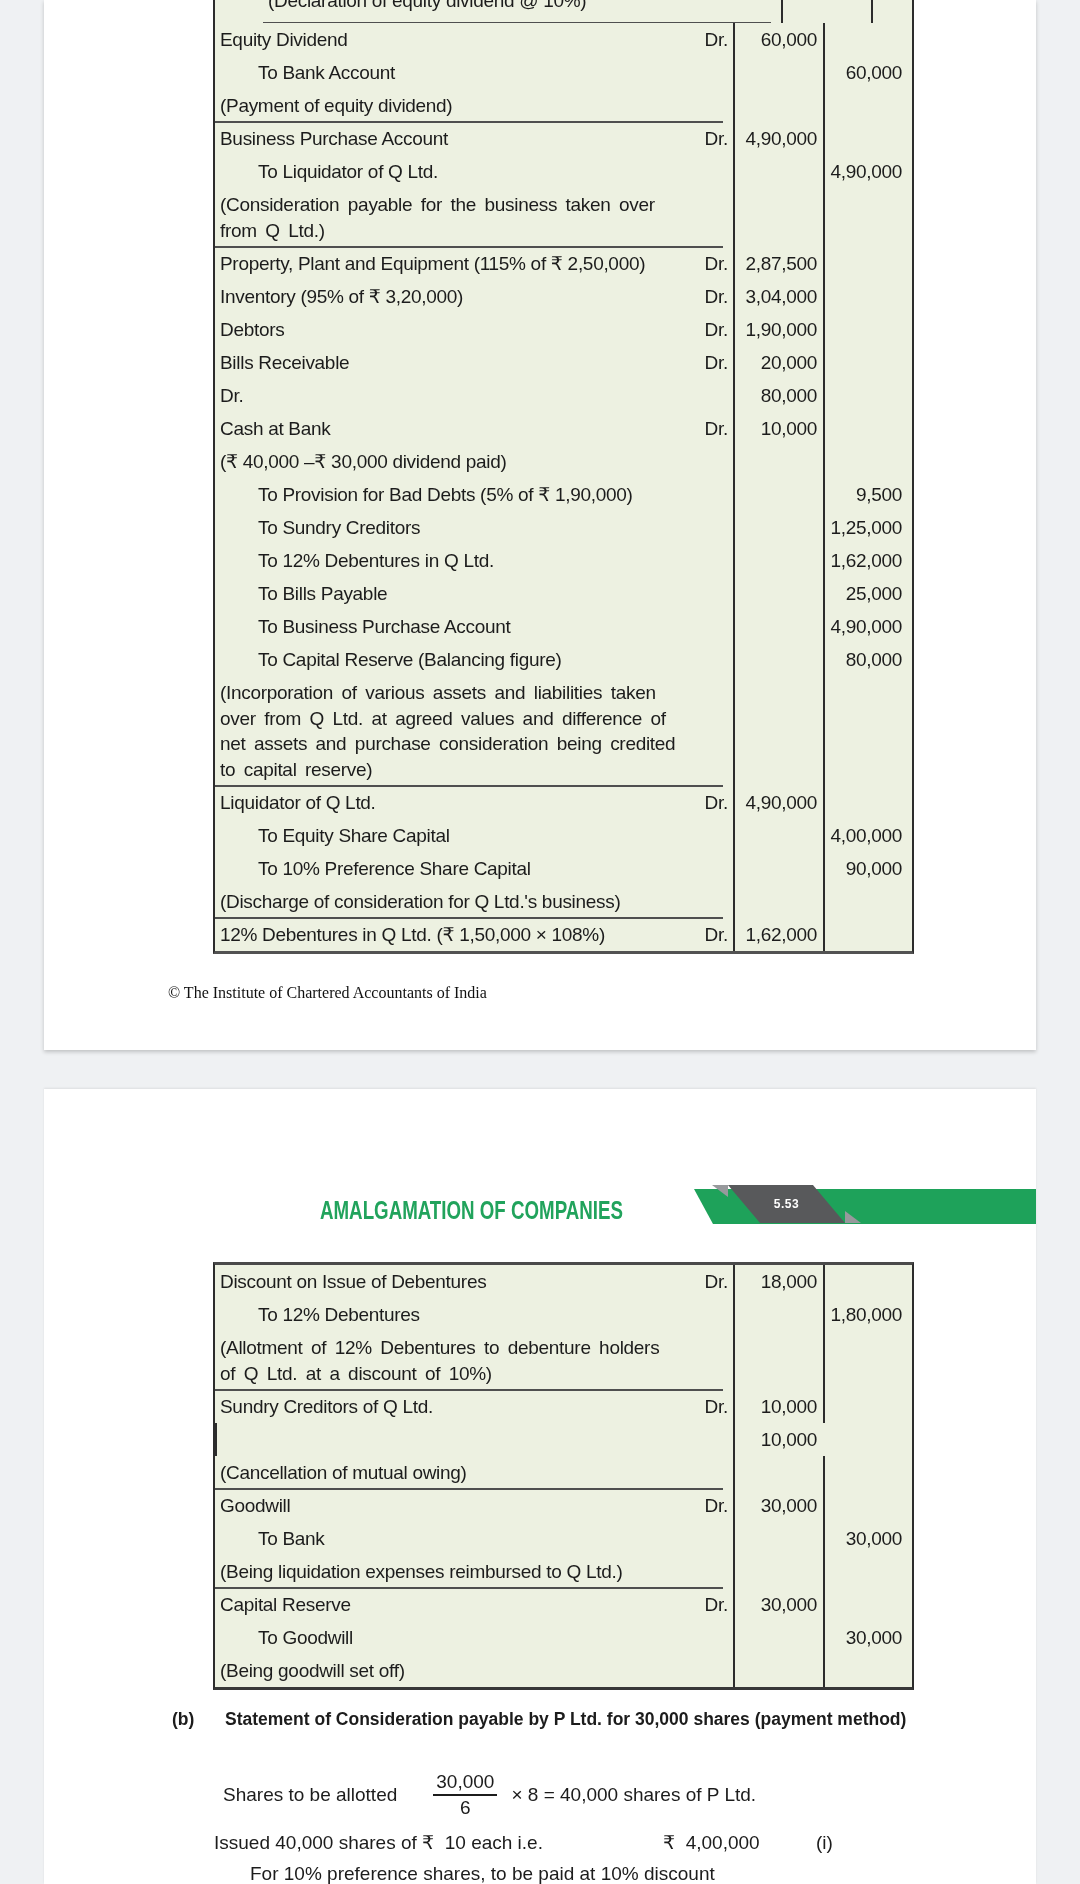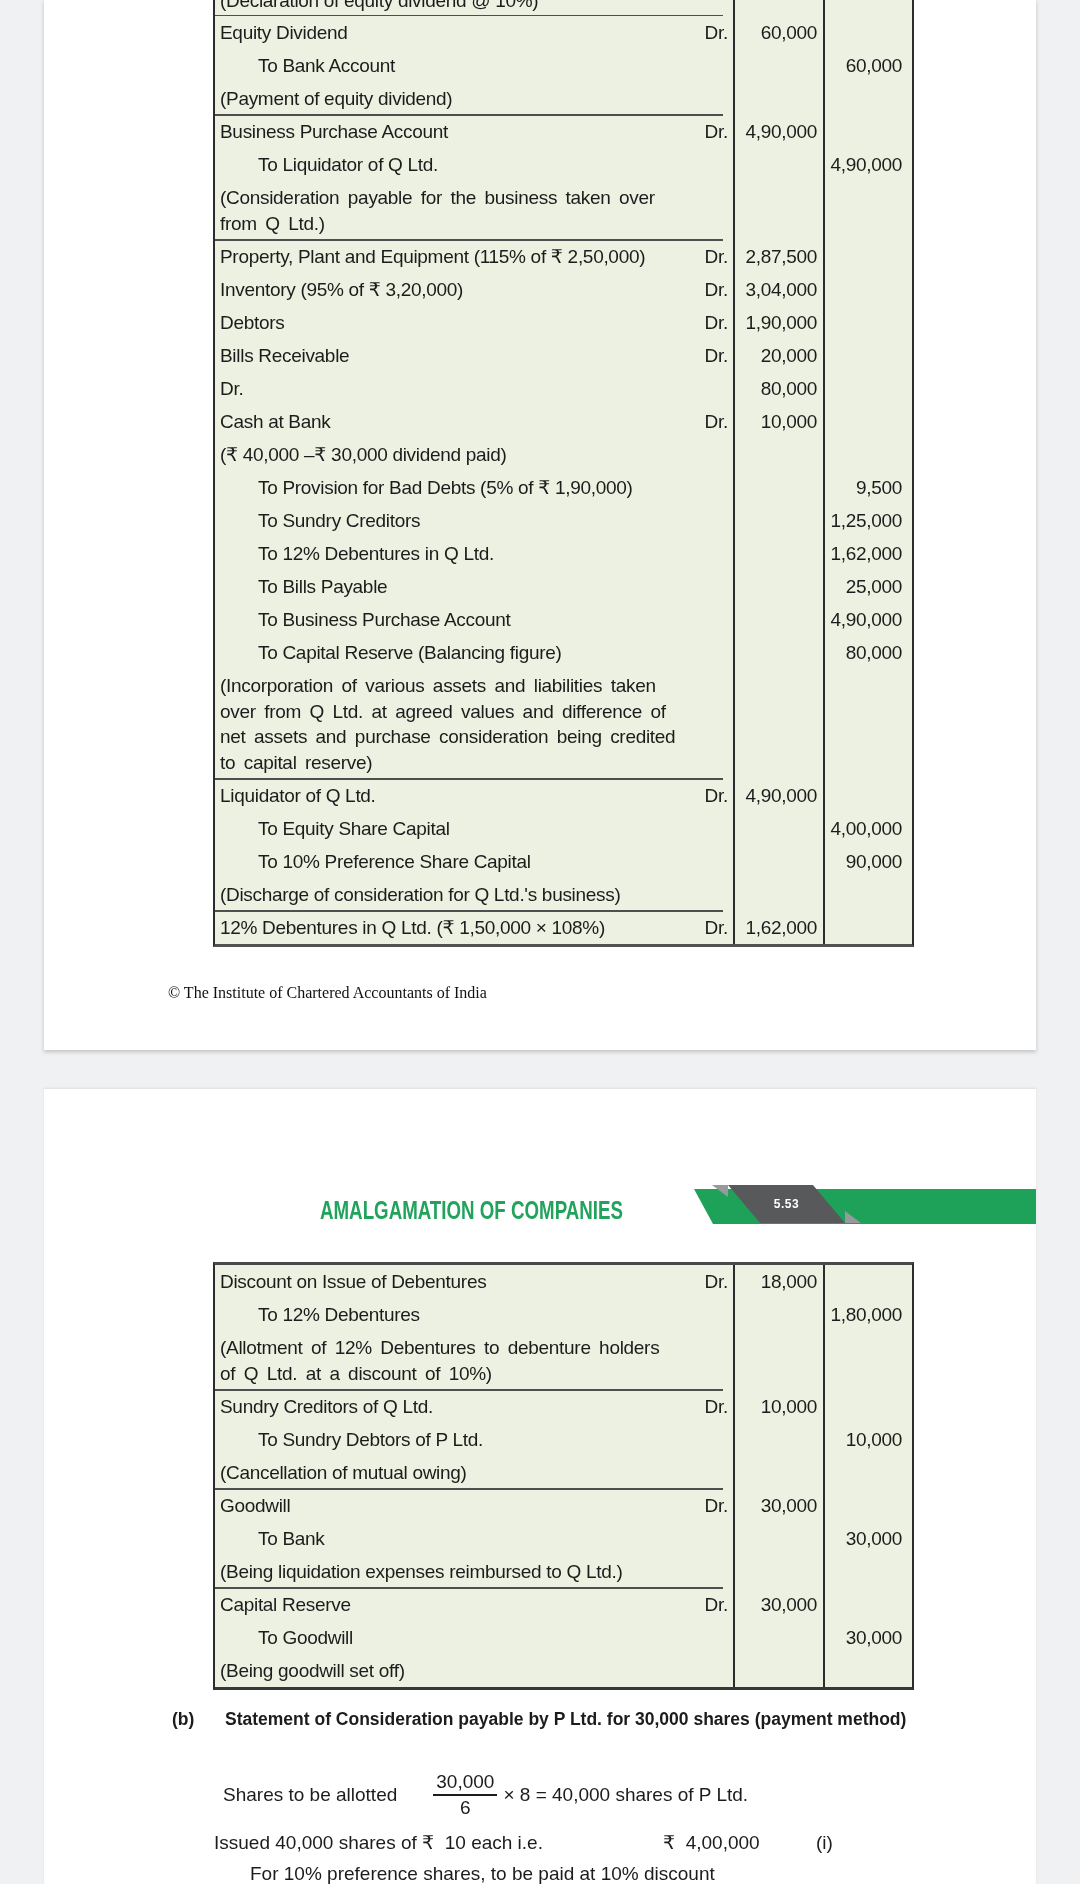--- a/index.html
+++ b/index.html
@@ -18,21 +18,21 @@
   .jrow{display:grid;grid-template-columns:518px 90px 85px;min-height:33px;}
   .part{position:relative;display:flex;align-items:center;padding:0 5px;}
   .ptext{flex:1 1 auto;}
   .ind .ptext{padding-left:38px;}
   .dr{flex:0 0 auto;text-align:right;}
   .amt{border-left:2px solid #2c2c2c;display:flex;align-items:center;justify-content:flex-end;
        padding-right:6px;}
   .rule{position:absolute;left:0;bottom:-1px;width:calc(100% - 10px);height:2.5px;background:#4f4f4f;}
   .multi .part{display:block;line-height:25.5px;padding-top:4px;padding-bottom:4px;}
   .multi .ptext{display:block;white-space:pre-line;word-spacing:3.5px;padding-right:2px;}
-  .clipped{min-height:15px;height:16px;}
+  .clipped{min-height:15px;height:23px;padding-left:48px;}
   .clipped .part{display:block;overflow:hidden;line-height:20px;}
   .clipped .ptext{display:block;margin-top:-9px;}
 
   .copyright{position:absolute;left:124px;top:984px;
              font-family:"Liberation Serif","DejaVu Serif",serif;font-weight:normal;
              font-size:16px;color:#111;}
 
   
   .chapter-title{position:absolute;left:276px;top:106px;font-size:26px;font-weight:bold;
                  color:#21a35c;transform:scaleX(.72);transform-origin:left center;white-space:nowrap;}
@@ -47,21 +47,21 @@
 
   
   .secb-head{position:absolute;left:128px;top:619px;width:760px;display:flex;
              font-weight:bold;font-size:17.5px;line-height:23.5px;}
   .secb-label{width:53px;flex:0 0 auto;}
   .secb-heading{width:700px;}
   .shares-line{position:absolute;left:179px;top:681px;display:flex;align-items:center;font-size:19px;}
   .fraction{margin-left:36px;text-align:center;line-height:23px;}
   .fraction .num{display:block;border-bottom:2px solid #1c1c1c;padding:0 3px 1px;}
   .fraction .den{display:block;}
-  .shares-suffix{margin-left:6px;text-align:center;}
+  .shares-suffix{margin-left:14px;text-align:center;}
   .issued-line{position:absolute;left:170px;top:737px;width:720px;height:33px;font-size:19px;line-height:33px;}
   .issued-amount{position:absolute;left:449px;}
   .issued-ref{position:absolute;left:602px;}
   .pref-line{position:absolute;left:206px;top:768px;font-size:19px;line-height:33px;}
 </style>
 </head>
 <body>
 
 <div class="stage">
 
@@ -305,23 +305,20 @@
         </div>
         <div class="jrow">
           <div class="part">
             <span class="ptext">Sundry Creditors of Q Ltd.</span>
             <span class="dr">Dr.</span>
           </div>
           <div class="amt">10,000</div>
           <div class="amt"></div>
         </div>
         <div class="jrow ind">
-          <div class="part">
-            <span class="ptext">To Sundry Debtors of P Ltd.</span>
-          </div>
           <div class="amt"></div>
           <div class="amt">10,000</div>
         </div>
         <div class="jrow">
           <div class="part">
             <span class="ptext">(Cancellation of mutual owing)</span>
             <div class="rule"></div>
           </div>
           <div class="amt"></div>
           <div class="amt"></div>

